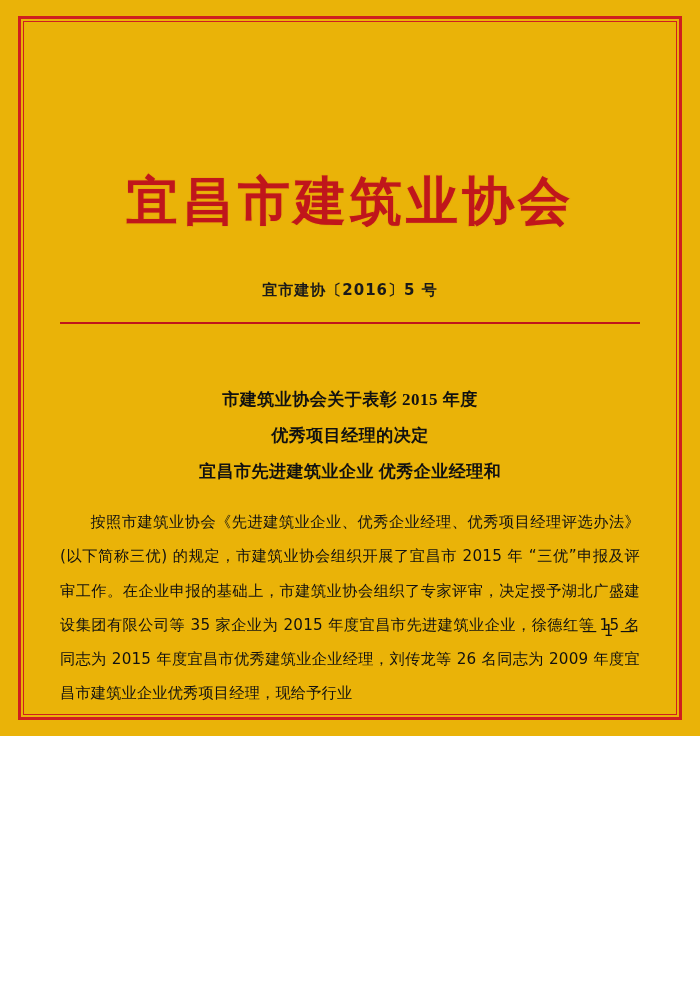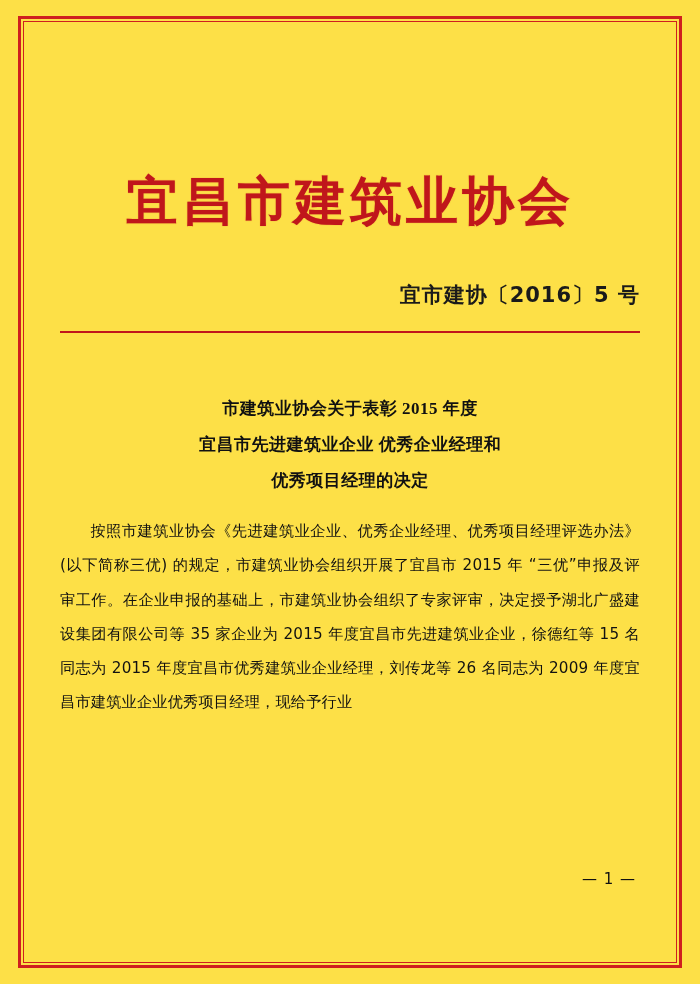--- a/index.html
+++ b/index.html
@@ -10,22 +10,22 @@
   body {
     width: 700px;
     height: 984px;
     font-family: "Liberation Serif", "DejaVu Serif", serif;
     overflow: hidden;
   }
 
   .page {
     position: relative;
     width: 700px;
-    height: 984px;
-    background: #fde047;
+    height: 736px;
+    background: #eab308;
     box-sizing: border-box;
   }
 
   
   .frame-outer {
     position: absolute;
     left: 18px;
     top: 16px;
     right: 18px;
     bottom: 16px;
@@ -57,25 +57,25 @@
     color: #c0161b;
     font-family: "DejaVu Serif", "Liberation Serif", serif;
     font-weight: bold;
     font-size: 52px;
     letter-spacing: 4px;
     line-height: 1.1;
     text-shadow: 0 0 1px rgba(192,22,27,0.5);
   }
 
   .docnum {
-    text-align: right;
+    text-align: center;
     margin-top: 52px;
     color: #1a1a1a;
     font-weight: bold;
-    font-size: 21px;
+    font-size: 15px;
     letter-spacing: 1px;
     font-family: "DejaVu Sans", "Liberation Sans", sans-serif;
   }
 
   .red-rule {
     margin: 22px auto 0 auto;
     width: 100%;
     height: 2px;
     background: #c0161b;
   }
@@ -136,22 +136,22 @@
   <div class="content">
 
     <div class="masthead">宜昌市建筑业协会</div>
 
     <div class="docnum">宜市建协〔2016〕5 号</div>
 
     <div class="red-rule"></div>
 
     <div class="title-block">
       <span class="title-line">市建筑业协会关于表彰 2015 年度</span>
+      <span class="title-line">优秀项目经理的决定</span>
       <span class="title-line">宜昌市先进建筑业企业  优秀企业经理和</span>
-      <span class="title-line">优秀项目经理的决定</span>
     </div>
 
 
     <div class="body-text">按照市建筑业协会《先进建筑业企业、优秀企业经理、优秀项目经理评选办法》(以下简称三优) 的规定，市建筑业协会组织开展了宜昌市 2015 年 “三优”申报及评审工作。在企业申报的基础上，市建筑业协会组织了专家评审，决定授予湖北广盛建设集团有限公司等 35 家企业为 2015 年度宜昌市先进建筑业企业，徐德红等 15 名同志为 2015 年度宜昌市优秀建筑业企业经理，刘传龙等 26 名同志为 2009 年度宜昌市建筑业企业优秀项目经理，现给予行业</div>
 
     <div class="page-number">— 1 —</div>
 
   </div>
 </div>
 

